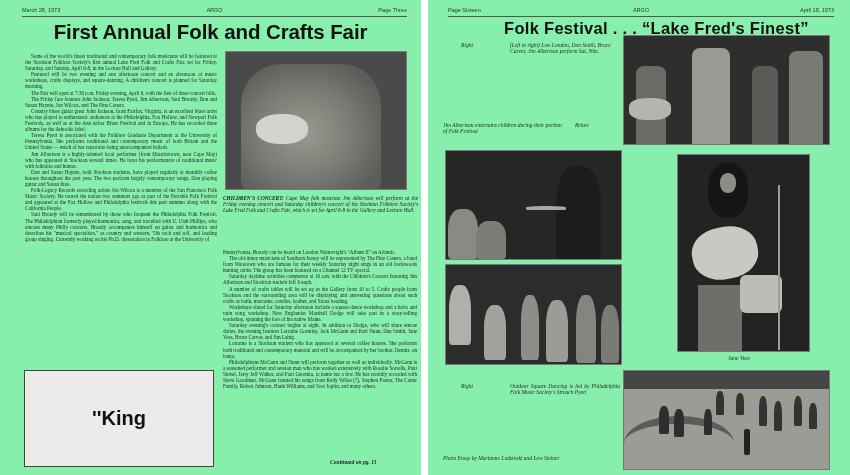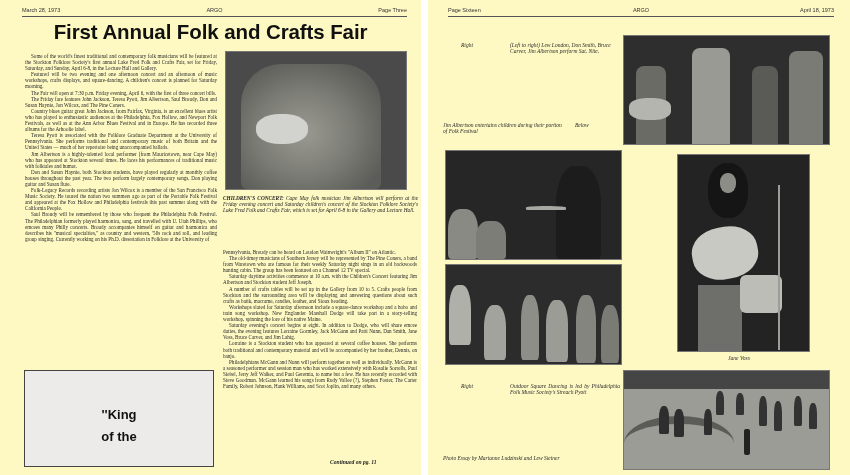--- a/index.html
+++ b/index.html
@@ -1,19 +1,19 @@
 <!DOCTYPE html>
 <html><head>
 <meta charset="utf-8">
 <style>
   * { box-sizing: border-box; margin: 0; padding: 0; }
   html, body { width: 850px; height: 475px; overflow: hidden; background: #ffffff; }
   body { position: relative; font-family: "Liberation Serif", serif; color: #1e1e1e; }
 
-  .page { position: absolute; top: 0; height: 475px; background: #fef9c3; }
+  .page { position: absolute; top: 0; height: 475px; background: #86efac; }
   #left-page { left: 0; width: 421px; }
   #right-page { left: 428px; width: 422px; }
 
   .runhead { position: absolute; top: 7px; left: 22px; right: 14px; height: 10px;
     font-family: "Liberation Sans", sans-serif; font-size: 5.5px; color: #333;
     border-bottom: 1px solid #555; }
   .runhead span { position: absolute; top: 0; }
   .runhead .l { left: 0; } .runhead .c { left: 50%; transform: translateX(-50%); } .runhead .r { right: 0; }
   #right-page .runhead { left: 20px; right: 16px; }
 
@@ -32,21 +32,21 @@
     background: radial-gradient(ellipse at 45% 55%, #9a9a92 0%, #7b7b75 45%, #5c5c58 80%);
     border-radius: 40px 40px 6px 6px; }
   #guitar-photo .guitar { position: absolute; left: 30px; top: 62px; width: 52px; height: 30px; background: #d2d2ce; border-radius: 45%; }
 
   .caption-bold { position: absolute; left: 223px; top: 195px; width: 195px; font-size: 5.3px; line-height: 6.2px; font-style: italic; text-align: justify; color: #222; }
   .caption-bold b { font-weight: bold; }
 
   #ad-box { position: absolute; left: 24px; top: 370px; width: 190px; height: 97px; border: 1px solid #444; background: #ecebea;
     font-family: "Liberation Sans", sans-serif; text-align: center; color: #111; }
   #ad-name { position: absolute; top: 2px; left: 0; width: 100%; font-size: 25px; font-weight: normal; }
-  .ad-line { position: absolute; left: 0; width: 100%; font-weight: bold; font-size: 13px; }
+  .ad-line { position: absolute; left: 0; width: 100%; font-weight: bold; font-size: 20px; }
   #ad-l1 { top: 36px; } #ad-l2 { top: 58px; } #ad-l3 { top: 79px; font-size: 15px; }
 
   .continued { position: absolute; left: 330px; top: 459px; font-size: 5.6px; font-style: italic; font-weight: bold; color: #222; }
 
   
   .cap { position: absolute; font-size: 5.5px; line-height: 6.2px; font-style: italic; color: #2a2a2a; }
   .cap-tag { position: absolute; font-size: 5.5px; font-style: italic; color: #2a2a2a; }
 
   #stage-photo { left: 623px; top: 35px; width: 207px; height: 110px; background: #2e2e2e; }
   #stage-photo .fig { position: absolute; background: #8d8d88; border-radius: 8px 8px 2px 2px; }
@@ -103,30 +103,30 @@
     <p>A number of crafts tables will be set up in the Gallery from 10 to 5. Crafts people from Stockton and the surrounding area will be displaying and answering questions about such crafts as batik, macrame, candles, leather, and Sioux beading.</p>
     <p>Workshops slated for Saturday afternoon include a square-dance workshop and a hobo and train song workshop. New Englander Marshall Dodge will take part in a story-telling workshop, spinning the lore of his native Maine.</p>
     <p>Saturday evening's concert begins at eight. In addition to Dodge, who will share emcee duties, the evening features Lorraine Gormley, Jack McGann and Patti Nunn, Dan Smith, Jane Voss, Bruce Carver, and Jim Lahig.</p>
     <p>Lorraine is a Stockton student who has appeared at several coffee houses. She performs both traditional and contemporary material and will be accompanied by her brother, Dennis, on banjo.</p>
     <p>Philadelphians McGann and Nunn will perform together as well as individually. McGann is a seasoned performer and session man who has worked extensively with Rosalie Sorrells, Paul Siebel, Jerry Jeff Walker, and Paul Geremia, to name but a few. He has recently recorded with Steve Goodman. McGann learned his songs from Rudy Vallee (?), Stephen Foster, The Carter Family, Robert Johnson, Hank Williams, and Scot Joplin, and many others.</p>
   </div>
   <div class="continued">Continued on pg. 11</div>
 
   <div id="ad-box">
     <div id="ad-l1" class="ad-line">''King</div>
-    <div id="ad-l2" class="ad-line">of the</div>
   </div>
 </div>
 
 <div id="right-page" class="page">
   <div class="runhead">
     <span class="l">Page Sixteen</span>
     <span class="c">ARGO</span>
     <span class="r">April 18, 1973</span>
   </div>
+  <div id="right-headline" class="headline">Folk Festival . . . “Lake Fred's Finest”</div>
 </div>
 
 <span class="cap-tag" style="left:461px; top:42px;">Right</span>
 <div class="cap" style="left:510px; top:42px; width:110px;">(Left to right) Lew London, Don Smith, Bruce Carver, Jim Albertson perform Sat. Nite.</div>
 <div class="cap" style="left:443px; top:122px; width:120px;">Jim Albertson entertains children during their portion of Folk Festival</div>
 <span class="cap-tag" style="left:575px; top:122px;">Below</span>
 <span class="cap-tag" style="left:461px; top:383px;">Right</span>
 <div class="cap" style="left:510px; top:383px; width:110px; text-align:justify;">Outdoor Square Dancing is led by Philadelphia Folk Music Society's Streach Pyott</div>
 <div class="cap" style="left:443px; top:455px; width:120px;">Photo Essay by Marianne Ludzinski and Lew Steiner</div>
 

